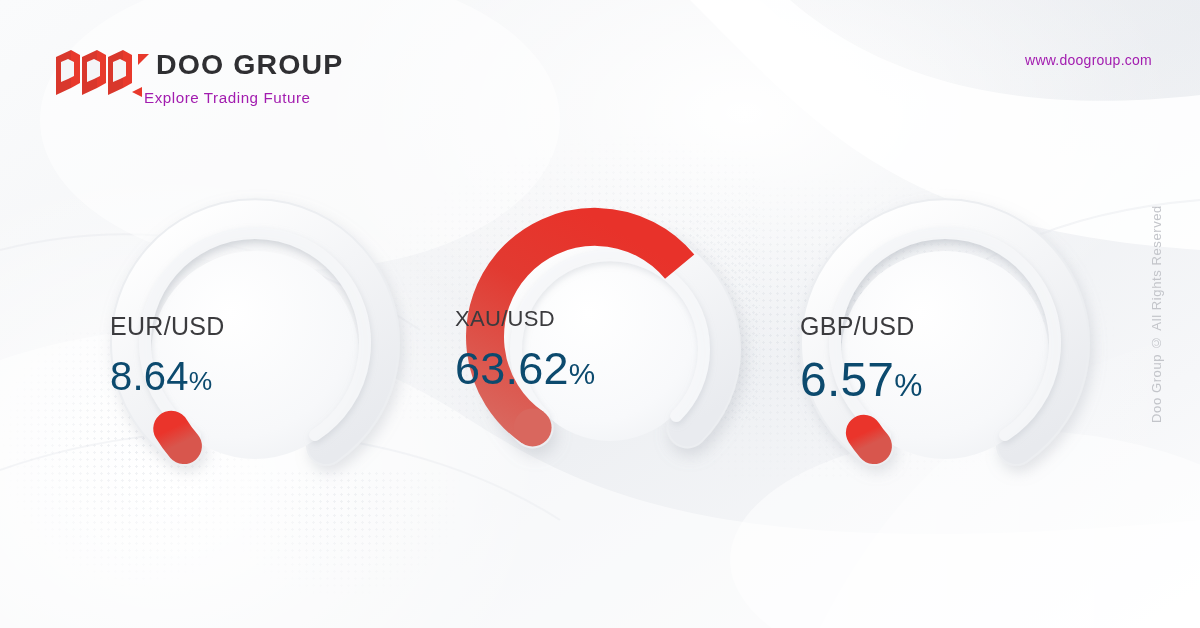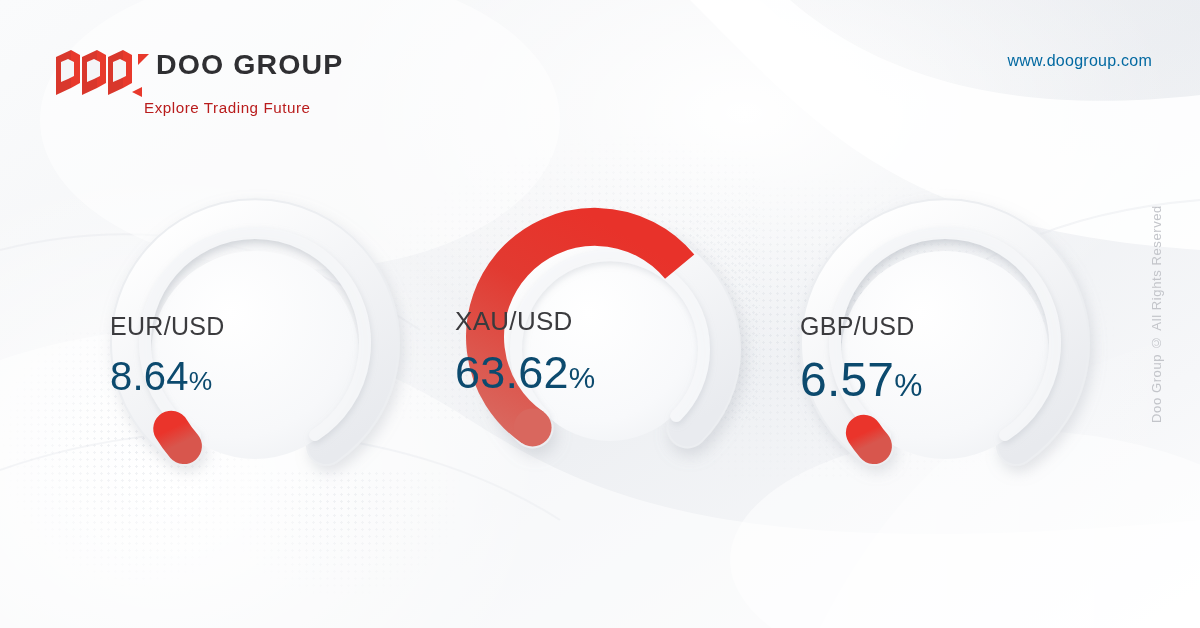--- a/index.html
+++ b/index.html
@@ -89,32 +89,32 @@
     font-size: 28.5px;
     font-weight: bold;
     letter-spacing: 1.1px;
     color: #2f2f32;
     line-height: 1;
     margin-left: 12px;
   }
 
   #tagline {
     font-size: 15.2px;
-    color: #b91c1c;
+    color: #a21caf;
     letter-spacing: .55px;
     line-height: 1;
-    margin-top: 21px;
+    margin-top: 11px;
   }
 
   #site-url {
     position: absolute;
     right: 48px;
     top: 52px;
-    font-size: 16px;
-    color: #0369a1;
+    font-size: 14px;
+    color: #a21caf;
     letter-spacing: .25px;
   }
 
   #copyright {
     position: absolute;
     right: 36px;
     top: 50%;
     transform: translateY(-50%) rotate(180deg);
     writing-mode: vertical-rl;
     font-size: 13px;
@@ -313,21 +313,21 @@
       <g filter="url(#shin2)">
         <path d="M 88.89 221.11 A 94 94 0 1 1 221.11 221.11" fill="none" stroke="#f7f8fa" stroke-width="12" stroke-linecap="round" opacity=".95"></path>
       </g>
 
       <path d="M 77.58 232.42 A 110 110 0 1 1 224.68 71.63" fill="none" stroke="url(#red2)" stroke-width="38" stroke-linecap="butt"></path>
 
       <circle cx="77.58" cy="232.42" r="19" fill="#d9675e"></circle>
     </svg>
 
     <div class="gauge-text" style="top:113px;">
-      <div class="gauge-label" style="font-size:26px;">XAU/USD</div>
+      <div class="gauge-label" style="font-size:22px;">XAU/USD</div>
       <div class="gauge-value" style="font-size:45px; margin-top:16px;">
         <span>63.62</span><span class="pct">%</span>
       </div>
     </div>
   </div>
 
   <div class="gauge" style="left:800px; top:210px; width:290px; height:290px;">
     <svg class="gauge-svg" viewBox="0 0 290 290" width="290" height="290">
       <defs>
         <linearGradient id="trk3" x1="0.15" y1="0" x2="0.85" y2="1">

